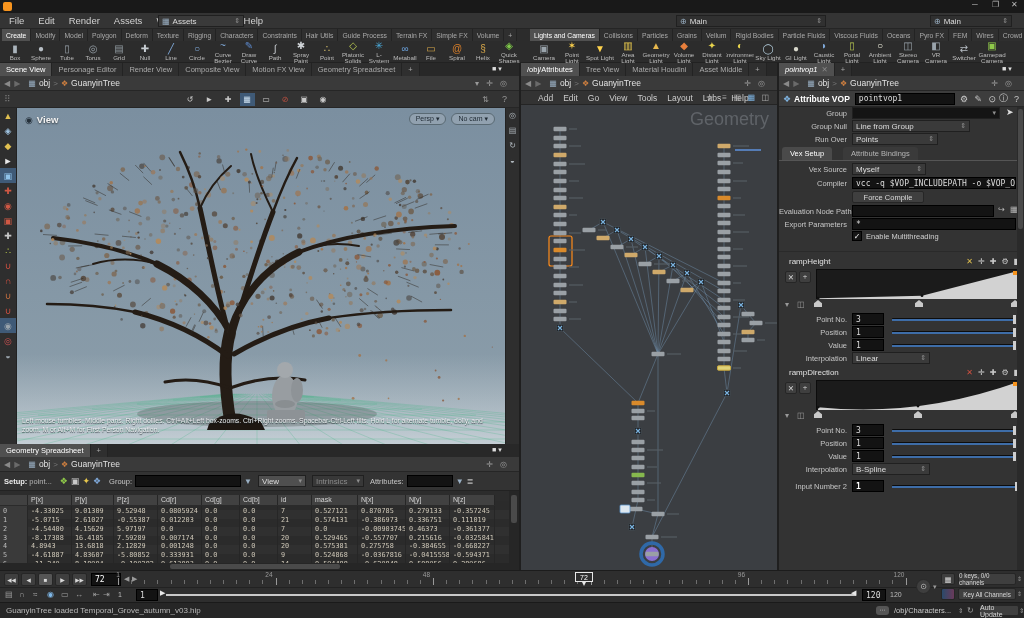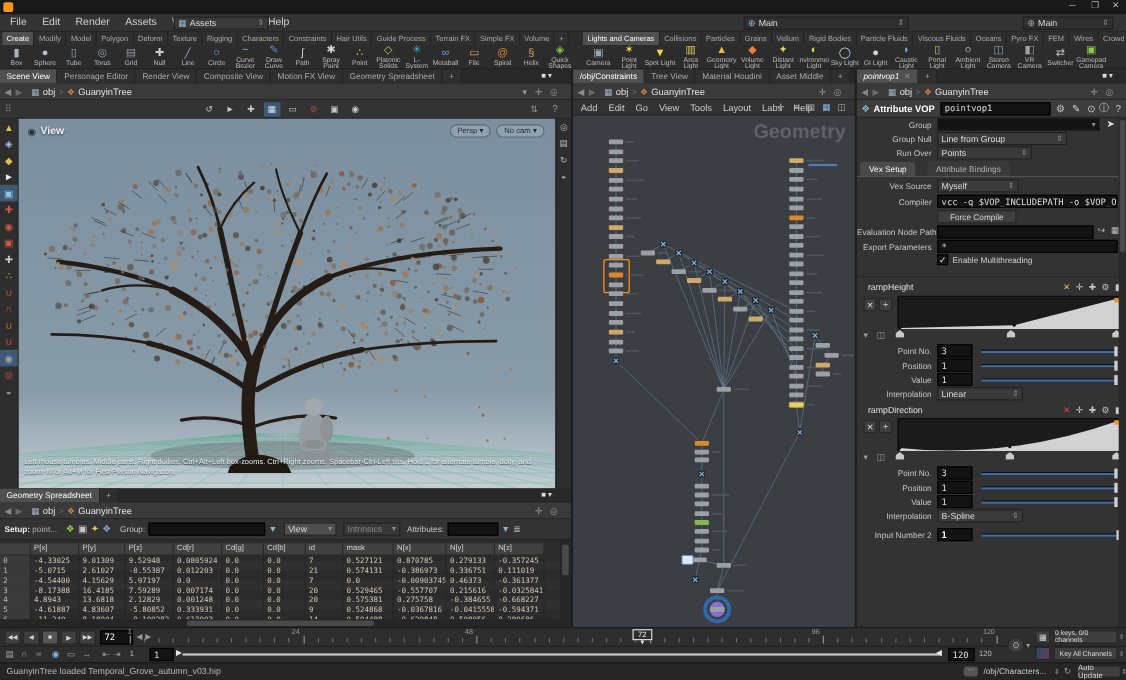--- a/index.html
+++ b/index.html
@@ -1091,21 +1091,21 @@
   <div class="ab" style="left:509px;top:491px;width:10px;height:72px;background:#262626">
     <div class="ab" style="left:2px;top:4px;width:6px;height:28px;background:#4a4a4a;border-radius:2px"></div>
   </div>
   <div class="ab" style="left:0;top:563px;width:519px;height:7px;background:#262626">
     <div class="ab" style="left:170px;top:1px;width:170px;height:5px;background:#4a4a4a;border-radius:2px"></div>
   </div>
 
   <div class="ab" style="left:519px;top:63px;width:2px;height:507px;background:#1f1f1f"></div>
 
   <div id="net-tabs" class="tabrow ab" style="left:521px;top:63px;width:256px;height:13px;background:#282828">
-      <span class="tab on">/obj/Constraints</span>
+      <span class="tab on">/obj/Attributes</span>
       <span class="tab">Tree View</span>
       <span class="tab">Material Houdini</span>
       <span class="tab">Asset Middle</span>
       <span class="tab">+</span>
     </div>
   <div class="ab fx" style="left:521px;top:76px;width:256px;height:15px;background:#3a3a3a;border-bottom:1px solid #262626">
     <span style="color:#8a8a8a;font-size:8px;margin-left:4px">◀</span>
     <span style="color:#6a6a6a;font-size:8px;margin-left:4px">▶</span>
     <span class="chip" style="margin-left:8px">
         <span class="ic" style="color:#9ab0c4;font-size:8px">▦</span>
@@ -1113,38 +1113,38 @@
       </span>
     <span style="color:#777;margin:0 3px;font-size:8px">&gt;</span>
     <span class="chip">
         <span class="ic" style="color:#d08040;font-size:8px">❖</span>
         <span>GuanyinTree</span>
       </span>
     <span class="ab" style="right:26px;top:3px;color:#999;font-size:8px">✛</span>
     <span class="ab" style="right:12px;top:3px;color:#999;font-size:8px">◎</span>
   </div>
   <div class="ab fx" style="left:521px;top:91px;width:256px;height:14px;background:#333;border-bottom:1px solid #242424">
-    <div id="net-menus" class="fx" style="margin-left:2px">
+    <div id="net-menus" class="fx" style="margin-left:12px">
         <span class="netmi">Add</span>
         <span class="netmi">Edit</span>
         <span class="netmi">Go</span>
         <span class="netmi">View</span>
         <span class="netmi">Tools</span>
         <span class="netmi">Layout</span>
         <span class="netmi">Labs</span>
         <span class="netmi">Help</span>
       </div>
     <span class="ab" style="right:64px;color:#aaa;font-size:8px">✛</span>
     <span class="ab" style="right:50px;color:#aaa;font-size:8px">≡</span>
     <span class="ab" style="right:36px;color:#aaa;font-size:8px">▤</span>
     <span class="ab" style="right:22px;color:#7fb8e8;font-size:8px">▦</span>
     <span class="ab" style="right:8px;color:#aaa;font-size:8px">◫</span>
   </div>
   <div class="ab" style="left:521px;top:105px;width:256px;height:465px;background:#3b3e42;overflow:hidden">
-    <div class="ab" style="right:8px;top:4px;font-size:18px;font-weight:bold;color:rgba(140,145,150,.45)">Geometry</div>
+    <div class="ab" style="right:8px;top:4px;font-size:18px;font-weight:normal;color:rgba(140,145,150,.45)">Geometry</div>
     <div id="net-svg" class="ab" style="left:0;top:0;width:256px;height:465px"><svg width="256" height="465" viewBox="0 0 256 465" xmlns="http://www.w3.org/2000/svg">
           <line x1="39" y1="24" x2="39" y2="33" stroke="#6f8da8" stroke-width="0.7" opacity="0.7"></line>
           <line x1="39" y1="33" x2="39" y2="41" stroke="#6f8da8" stroke-width="0.7" opacity="0.7"></line>
           <line x1="39" y1="41" x2="39" y2="50" stroke="#6f8da8" stroke-width="0.7" opacity="0.7"></line>
           <line x1="39" y1="50" x2="39" y2="59" stroke="#6f8da8" stroke-width="0.7" opacity="0.7"></line>
           <line x1="39" y1="59" x2="39" y2="67" stroke="#6f8da8" stroke-width="0.7" opacity="0.7"></line>
           <line x1="39" y1="67" x2="39" y2="76" stroke="#6f8da8" stroke-width="0.7" opacity="0.7"></line>
           <line x1="39" y1="76" x2="39" y2="85" stroke="#6f8da8" stroke-width="0.7" opacity="0.7"></line>
           <line x1="39" y1="85" x2="39" y2="93" stroke="#6f8da8" stroke-width="0.7" opacity="0.7"></line>
           <line x1="39" y1="93" x2="39" y2="102" stroke="#6f8da8" stroke-width="0.7" opacity="0.7"></line>

